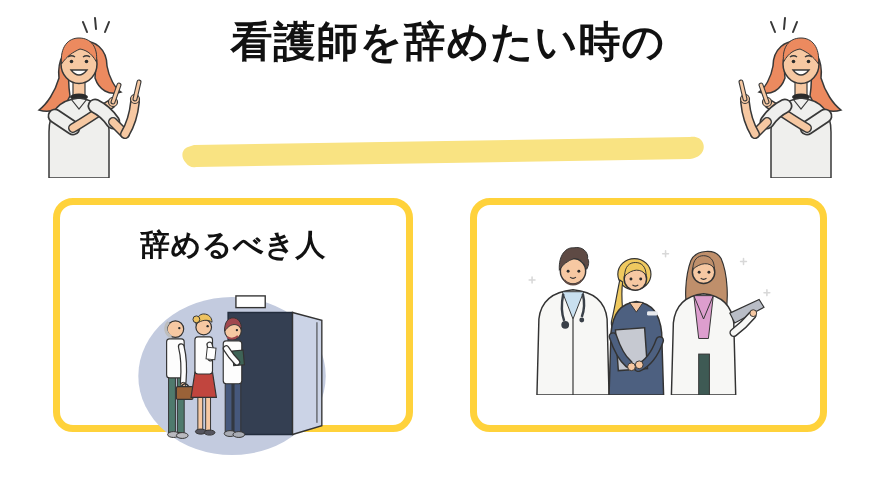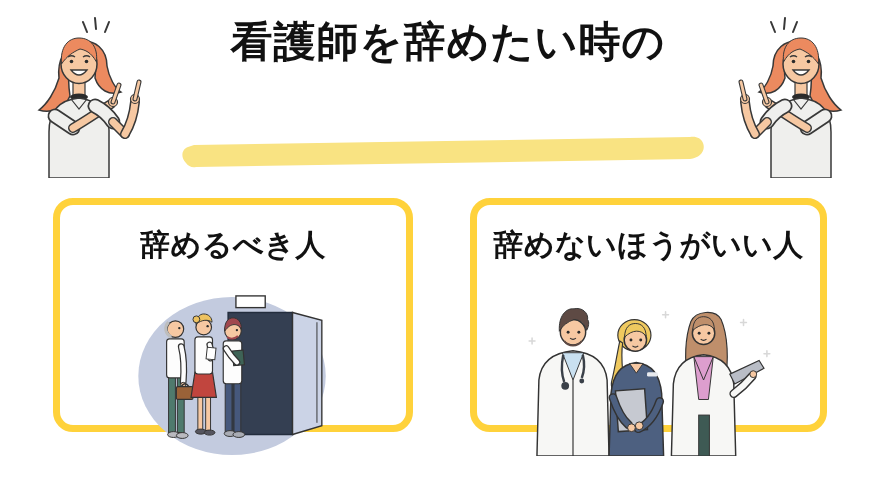--- a/index.html
+++ b/index.html
@@ -231,17 +231,16 @@
 </svg>
 
 <div class="card card-left">
   <div class="card-title">辞めるべき人</div>
   <svg class="illo illo-queue" viewBox="0 0 196 168">
     <use href="#sym-exit-queue"></use>
   </svg>
 </div>
 
 <div class="card card-right">
-  <div class="card-title">辞めないほうがいい人</div>
   <svg class="illo illo-team" viewBox="0 0 270 156">
     <use href="#sym-medical-team"></use>
   </svg>
 </div>
 
 </body></html>

